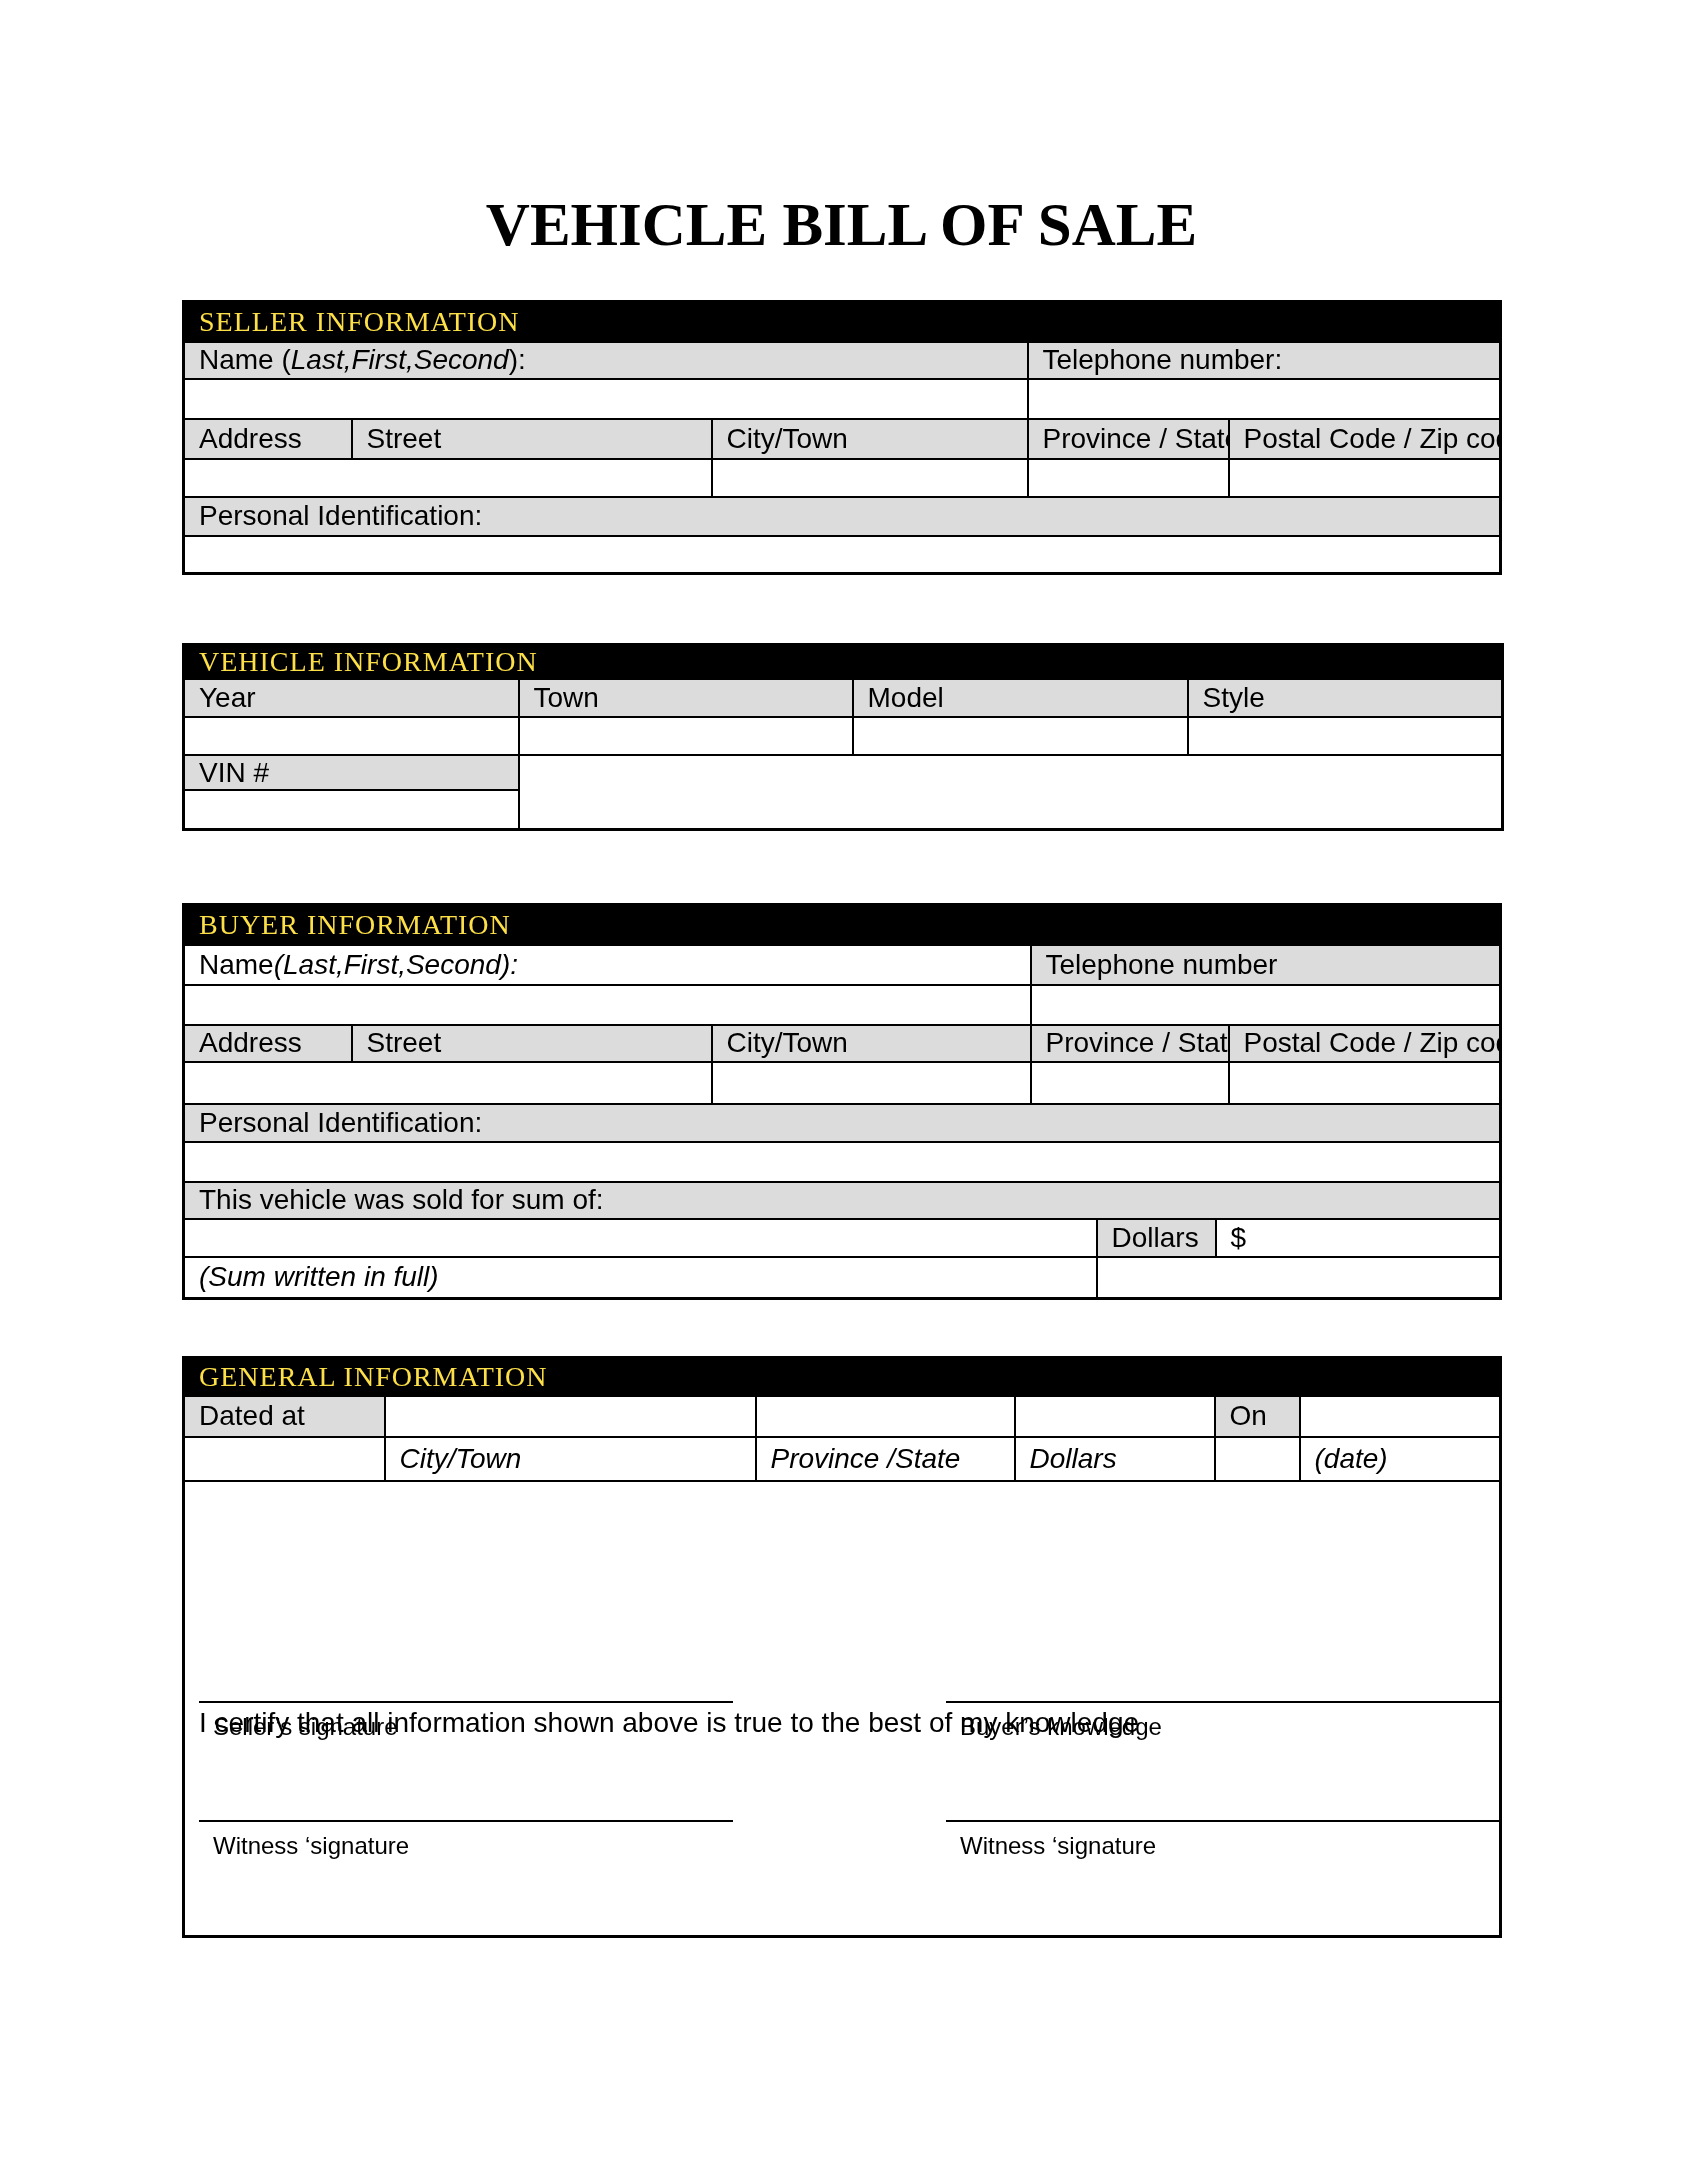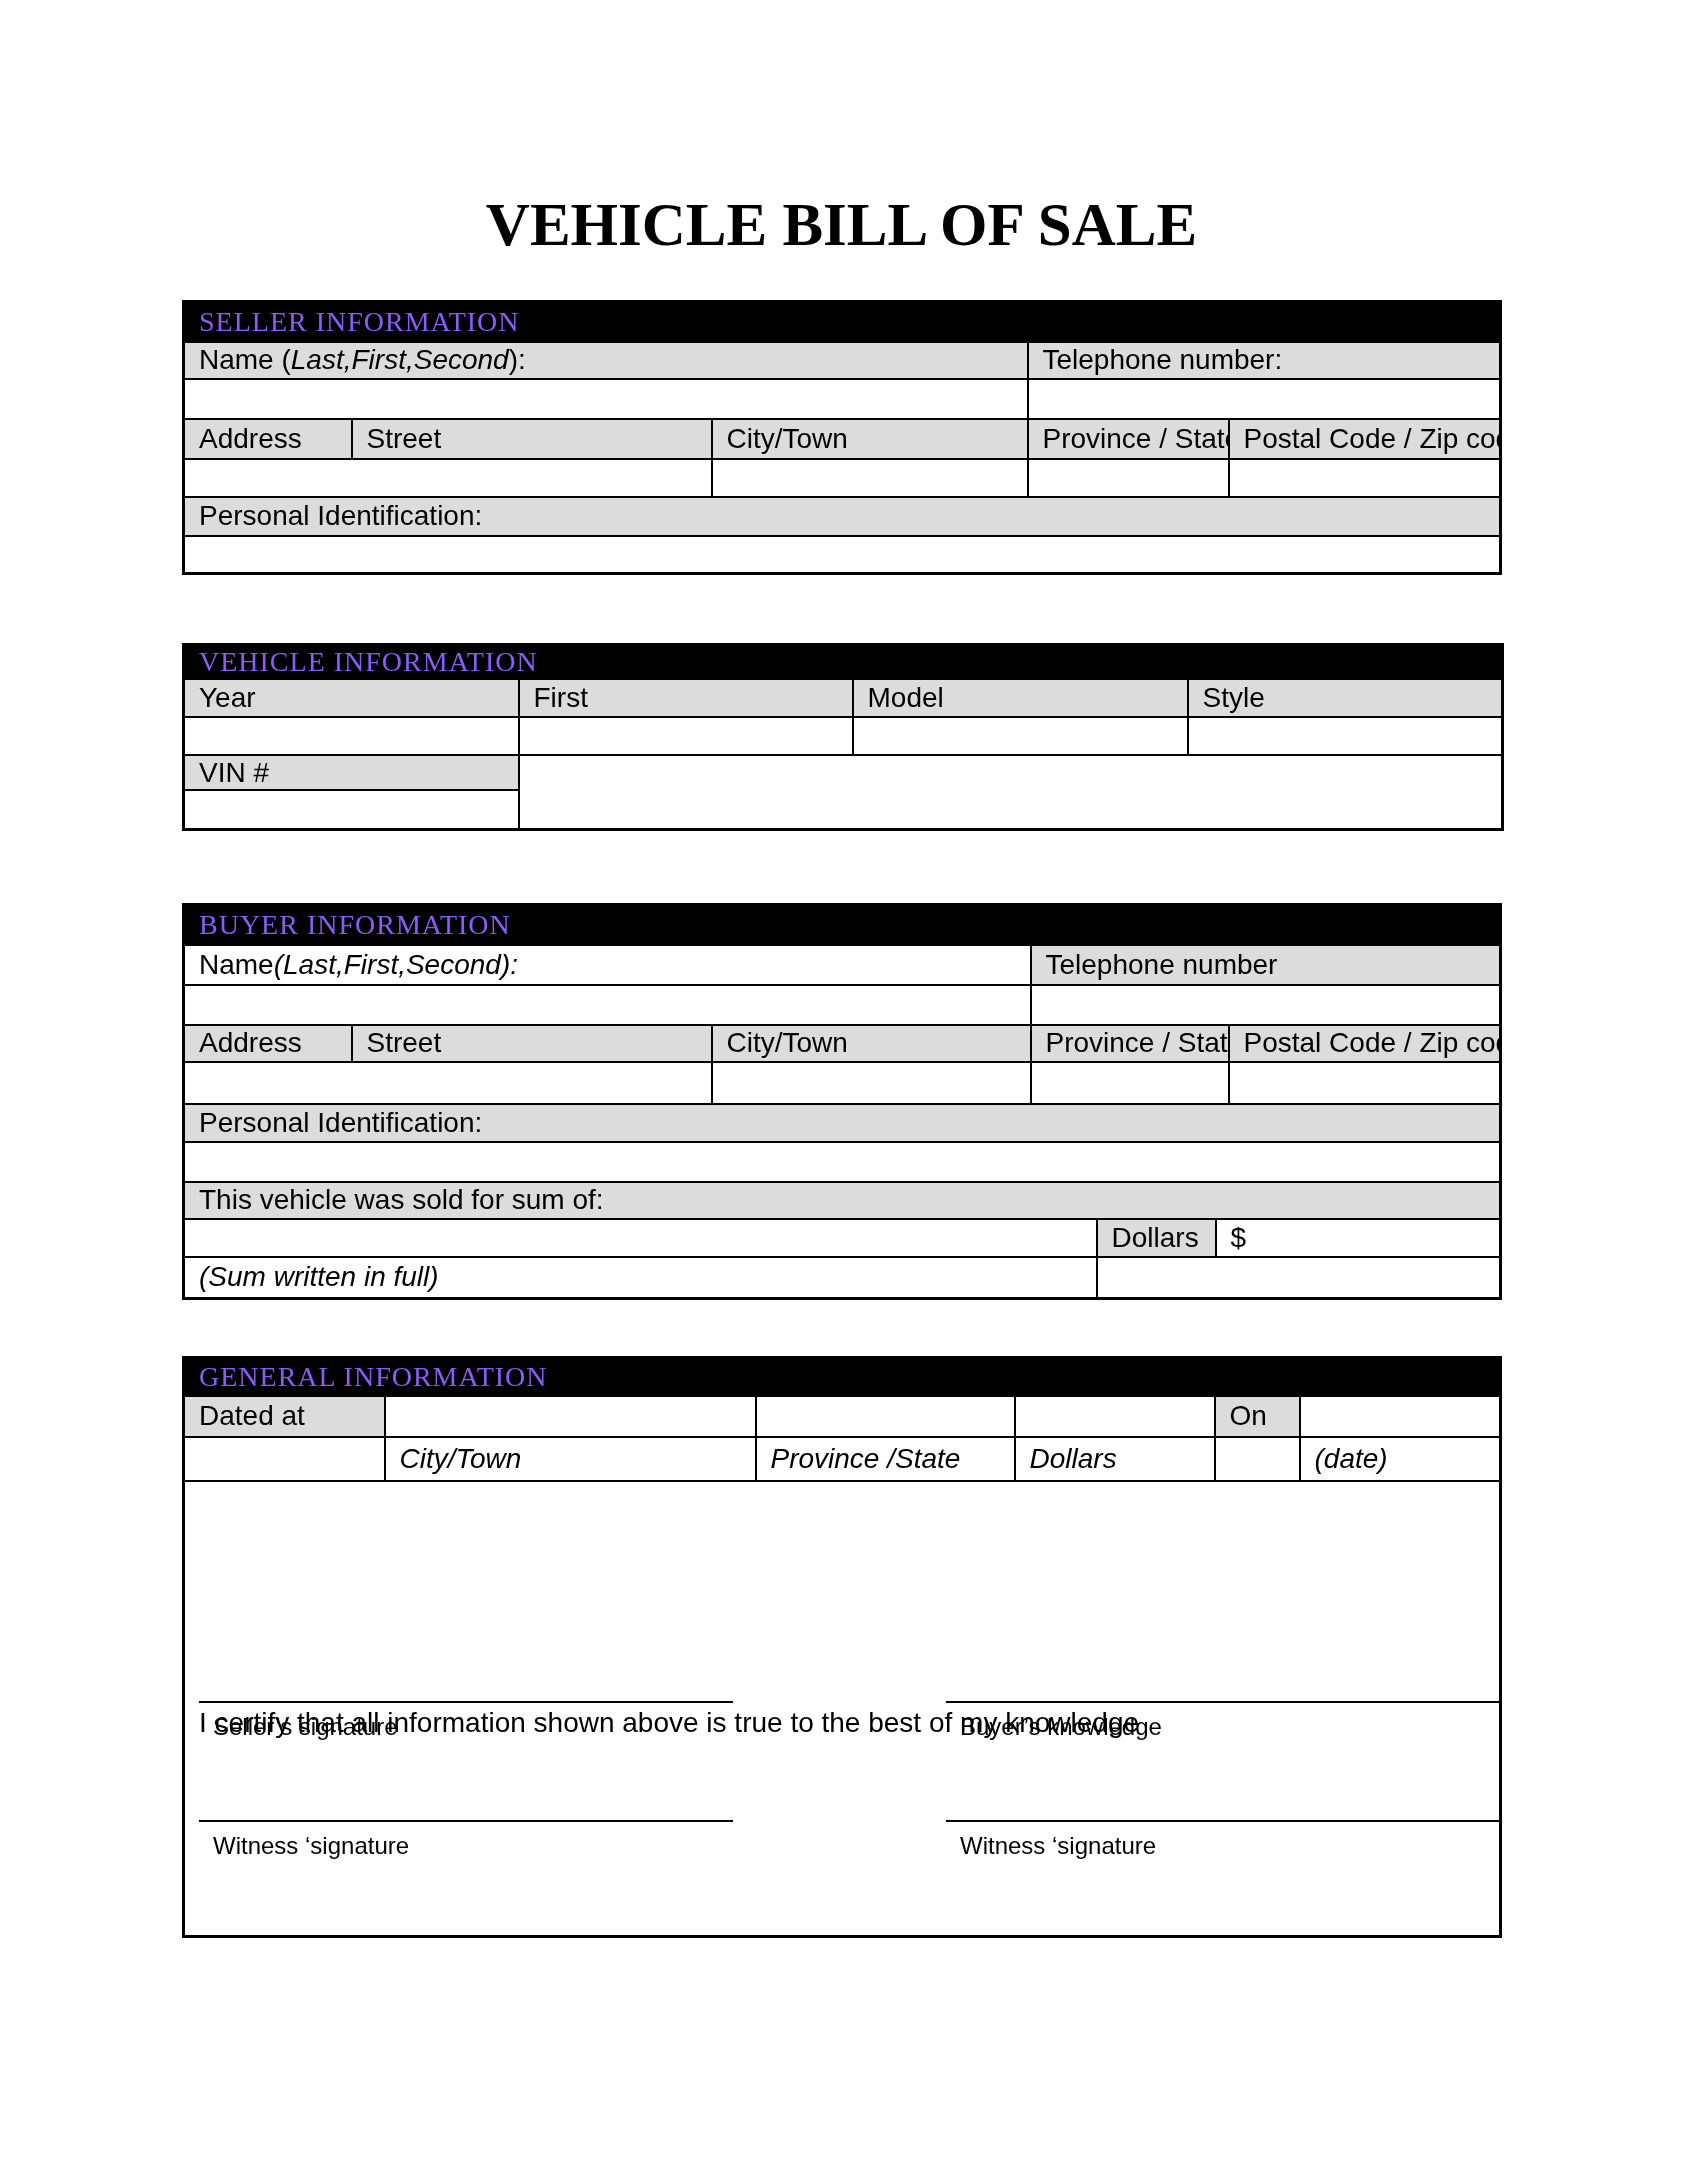--- a/index.html
+++ b/index.html
@@ -6,21 +6,21 @@
   #page{position:relative;width:1683px;height:2178px;background:#ffffff;
         font-family:"Liberation Sans","DejaVu Sans",sans-serif;color:#000;}
   #doc-title{position:absolute;top:190px;left:0;width:1683px;text-align:center;
         font-family:"Liberation Serif","DejaVu Serif",serif;font-weight:bold;
         font-size:61px;letter-spacing:0px;}
   table.sec{position:absolute;left:182px;width:1318px;border-collapse:collapse;
         table-layout:fixed;background:#fff;border:3px solid #000;}
   table.sec td,table.sec th{border:2px solid #000;padding:0 14px;font-size:28px;
         vertical-align:middle;white-space:nowrap;overflow:hidden;font-weight:normal;
         text-align:left;}
-  th.sechead{background:#000;color:#8b5cf6;text-align:center;
+  th.sechead{background:#000;color:#fde047;text-align:center;
         font-family:"Liberation Serif","DejaVu Serif",serif;font-weight:bold;
         font-size:33px;letter-spacing:1px;border:3px solid #000;}
   .gray{background:#dcdcdc;margin-top:17px;}
   .sub{font-size:22px;}
   .ann{font-style:italic;font-size:20px;text-align:center;}
   .ctr{text-align:center;}
   .it{font-style:italic;}
   td.certbox{position:relative;vertical-align:top;text-align:center;padding:0;}
   .certify{margin-top:30px;font-weight:normal;font-size:28px;}
   .sig{position:absolute;border-top:2px solid #000;padding:10px 0 0 14px;
@@ -81,21 +81,21 @@
         <col style="width:334px">
         <col style="width:335px">
         <col style="width:315px">
       </colgroup>
     <tbody>
         <tr style="height:26px">
           <th class="sechead" colspan="4">VEHICLE INFORMATION</th>
         </tr>
     <tr style="height:38px">
       <td class="gray">Year</td>
-      <td class="gray">First</td>
+      <td class="gray">Town</td>
       <td class="gray">Model</td>
       <td class="gray">Style</td>
     </tr>
     <tr style="height:38px">
       <td></td>
       <td></td>
       <td></td>
       <td></td>
     </tr>
     <tr style="height:35px">

